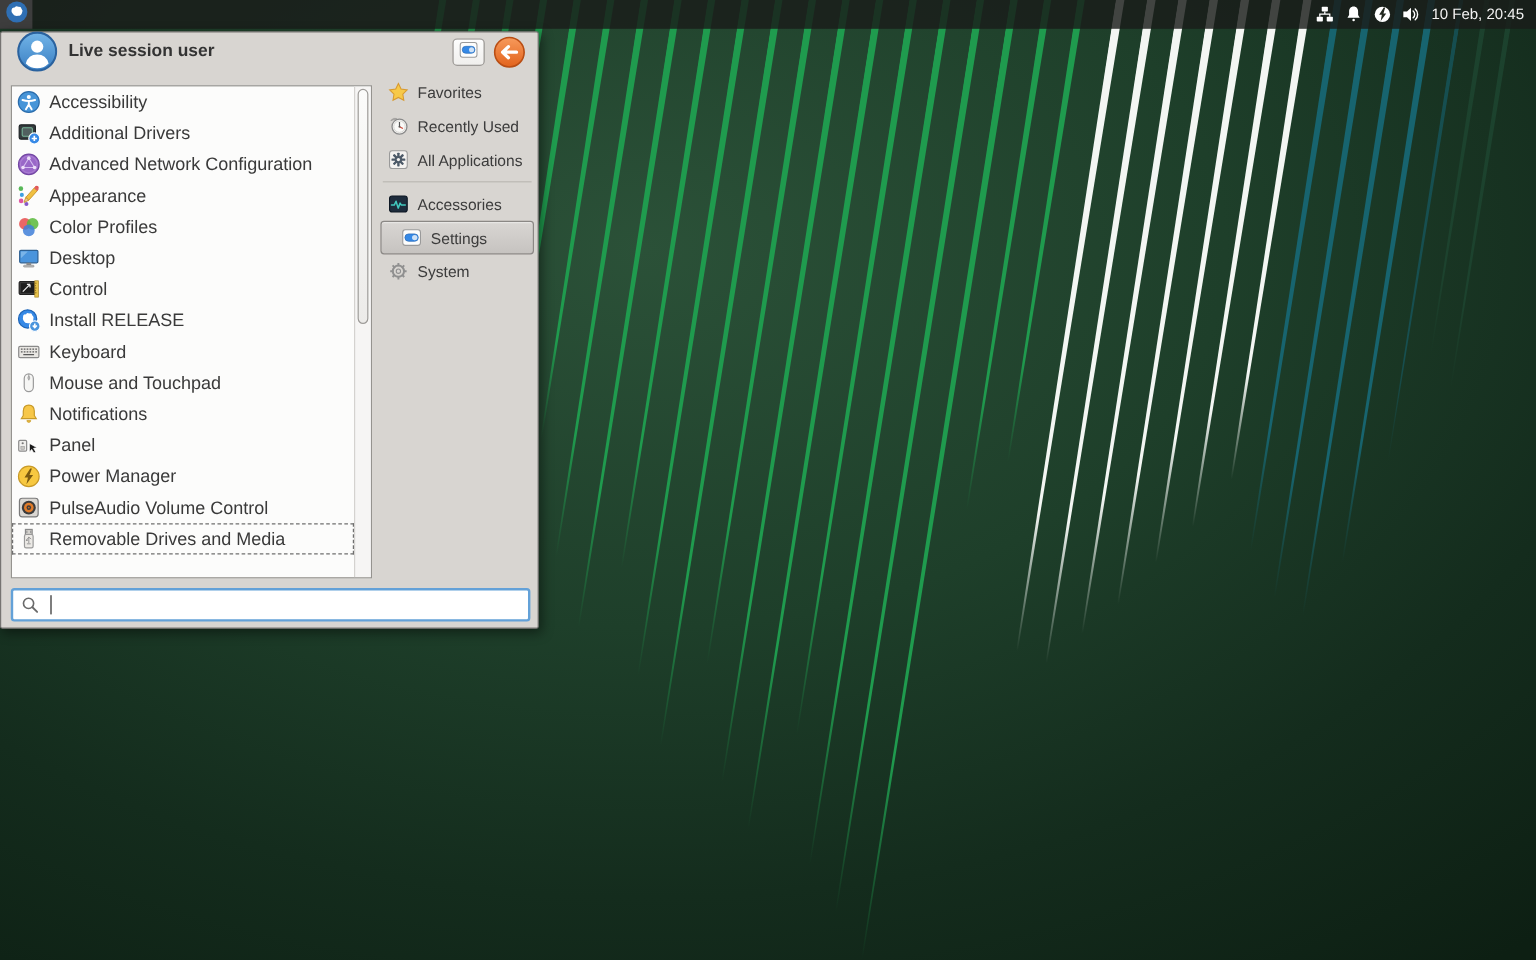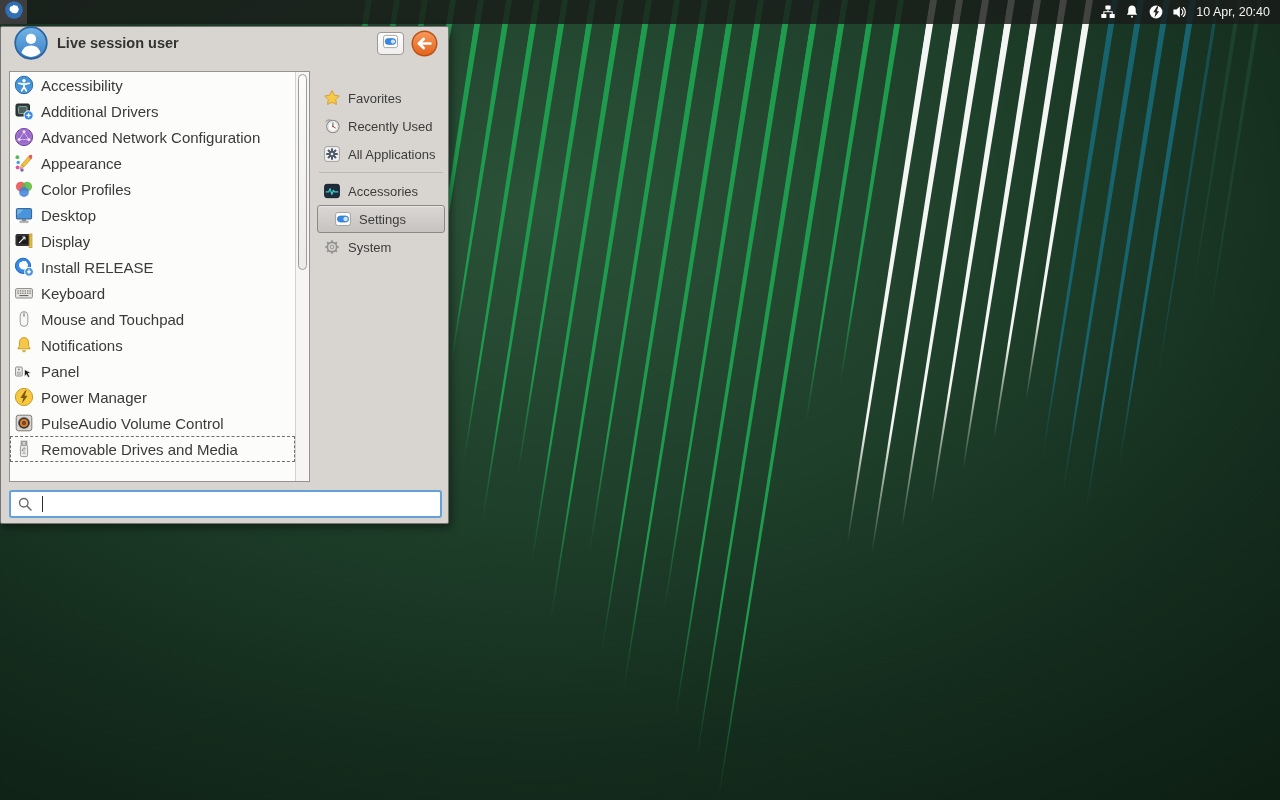--- a/index.html
+++ b/index.html
@@ -52,21 +52,21 @@
   .app-icon { width:20px; height:20px; margin-right:7px; flex:0 0 20px; }
   .app-icon svg { width:20px; height:20px; }
   .app-label { font-size:15px; color:#3a3a3a; white-space:nowrap; }
 
   .scroll-track { position:absolute; right:0; top:0; bottom:0; width:14px;
     background:#f6f5f4; border-left:1px solid #d4d2cf; }
   .scroll-thumb { position:absolute; left:2px; top:2px; width:9px; height:196px;
     background:linear-gradient(#fbfbfa,#ecebe9); border:1px solid #9e9c99;
     border-radius:5px; cursor:pointer; }
 
-  .categories { position:absolute; left:316px; top:57px; width:128px; }
+  .categories { position:absolute; left:316px; top:36px; width:128px; }
   .cat-item { height:28px; display:flex; align-items:center; padding-left:5px;
     border:1px solid transparent; border-radius:3px; cursor:pointer; }
   .cat-item.selected { background:linear-gradient(#d9d6d3,#c6c3c0);
     border:1px solid #8b8885; box-shadow:inset 0 1px 0 rgba(255,255,255,0.4);padding-left:16px; }
   .cat-icon { width:18px; height:18px; margin-right:7px; flex:0 0 18px; }
   .cat-icon svg { width:18px; height:18px; }
   .cat-label { font-size:13px; color:#3c3c3c; white-space:nowrap; }
   .cat-sep { height:1px; background:#bbb8b4; margin:4px 2px 4px 2px; }
 
   .search-row { position:absolute; left:8px; top:463px; width:433px; height:28px;
@@ -150,21 +150,21 @@
           <path d="M11.4 2.8L6.6 10.4h2.8L8.2 17L14 9h-2.9L12.9 2.8z" fill="#22281f"></path>
         </svg>
       </div>
       <div class="tray-icon">
         <svg viewBox="0 0 20 20" xmlns="http://www.w3.org/2000/svg">
           <path d="M1.8 7H5.6L9.8 3.2V16.8L5.6 13H1.8z" fill="#fff"></path>
           <path d="M12 6.4a4.8 4.8 0 0 1 0 7.2M14.2 4.4a7.6 7.6 0 0 1 0 11.2" fill="none" stroke="#fff" stroke-width="1.5" stroke-linecap="round"></path>
         </svg>
       </div>
     </div>
-  <div class="clock">10 Apr, 20:40</div>
+  <div class="clock">10 Feb, 20:45</div>
 </div>
 
 <div class="menu">
 
   <div class="menu-header">
     <span class="avatar"><svg viewBox="0 0 20 20" xmlns="http://www.w3.org/2000/svg">
           <defs>
             <linearGradient id="avg" x1="0" y1="0" x2="0" y2="1">
               <stop offset="0" stop-color="#72b5e8"></stop>
               <stop offset="1" stop-color="#3a7ec2"></stop>
@@ -261,21 +261,21 @@
           <span class="app-label">Desktop</span>
         </div>
         <div class="app-item">
           <span class="app-icon"><svg viewBox="0 0 20 20" xmlns="http://www.w3.org/2000/svg">
               <rect x="2" y="3.6" width="14" height="10.8" rx="1" fill="#3a3a3a" stroke="#222"></rect>
               <rect x="3.4" y="5" width="11.2" height="8" fill="#1d1d1d"></rect>
               <path d="M5 12L11 6M11 6h-2.6M11 6v2.6" stroke="#e8e8e8" stroke-width="1.1" fill="none"></path>
               <rect x="15" y="3" width="3" height="13.6" fill="#e8c34a" stroke="#a8862a" stroke-width="0.6"></rect>
               <path d="M15 5h1.5M15 7h1M15 9h1.5M15 11h1M15 13h1.5" stroke="#8a6a18" stroke-width="0.7"></path>
             </svg></span>
-          <span class="app-label">Display</span>
+          <span class="app-label">Control</span>
         </div>
         <div class="app-item">
           <span class="app-icon"><svg viewBox="0 0 20 20" xmlns="http://www.w3.org/2000/svg">
               <circle cx="9" cy="8.8" r="7.6" fill="#3689e6" stroke="#1f66b8"></circle>
               <path d="M5.2 7.2q0-2.6 2.4-2.2q1-1.6 2.6-.8q2.4-.6 2.8 1.8q1.6 1.2.8 3q-.3 3.4-3.6 3.4q-3.4.4-4.4-2q-1.2-1.4-.6-3.2z" fill="#fff"></path>
               <circle cx="15" cy="14.8" r="4.4" fill="#4a94dc" stroke="#fff" stroke-width="1"></circle>
               <path d="M15 12.6v3.4m-1.7-1.7l1.7 1.8 1.7-1.8" stroke="#fff" stroke-width="1.3" fill="none"></path>
             </svg></span>
           <span class="app-label">Install RELEASE</span>
         </div>

